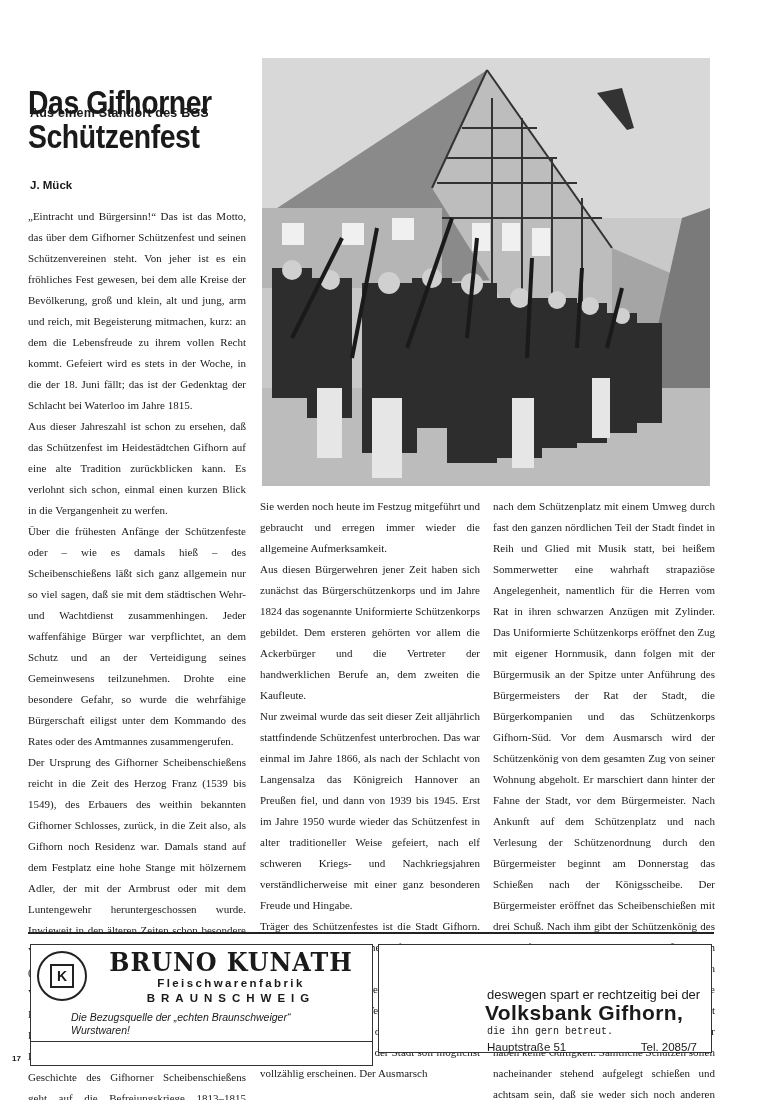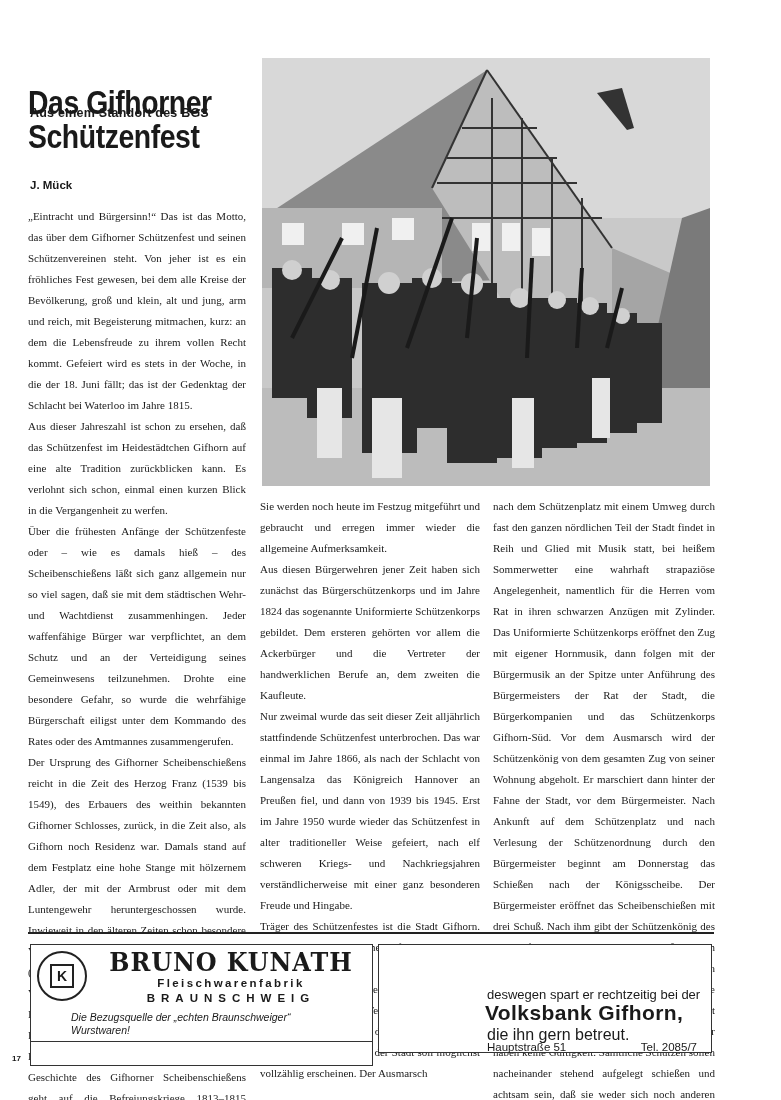--- a/index.html
+++ b/index.html
@@ -32,21 +32,21 @@
   .k-sub2 { position: absolute; left: 64px; top: 47px; width: 272px; text-align: center; font-family: "Liberation Sans", sans-serif; font-weight: bold; font-size: 11.5px; letter-spacing: 6px; }
   .k-tag { position: absolute; left: 40px; top: 66px; width: 290px; text-align: left; font-family: "Liberation Sans", sans-serif; font-style: italic; font-size: 10.5px; line-height: 13px; }
   .k-rule { position: absolute; left: 0; right: 0; top: 96px; height: 1px; background: #333; }
   .k-slogan { position: absolute; left: 0; right: 0; top: 98px; text-align: center; white-space: nowrap; }
   .k-slogan .big { font-family: "DejaVu Serif", serif; font-weight: bold; font-size: 19px; letter-spacing: 0.5px; }
   .k-slogan .rest { font-family: "Liberation Sans", sans-serif; font-weight: bold; font-size: 13px; letter-spacing: 0.8px; }
 
   .v-line1 { position: absolute; left: 12px; top: 8px; font-family: "Liberation Sans", sans-serif; font-weight: bold; font-size: 11.5px; line-height: 15px; width: 240px; }
   .v-line2 { position: absolute; left: 108px; top: 42px; font-family: "Liberation Sans", sans-serif; font-size: 13px; }
   .v-name { position: absolute; left: 106px; top: 56px; font-family: "Liberation Sans", sans-serif; font-weight: bold; font-size: 21px; letter-spacing: 0.4px; }
-  .v-line3 { position: absolute; left: 108px; top: 81px; font-family: Liberation Sans, sans-serif; font-size: 16px; }
+  .v-line3 { position: absolute; left: 108px; top: 81px; font-family: Liberation Mono, monospace; font-size: 10px; }
   .v-addr { position: absolute; left: 108px; top: 96px; font-family: "Liberation Sans", sans-serif; font-size: 11.5px; }
   .v-tel { position: absolute; right: 14px; top: 96px; font-family: "Liberation Sans", sans-serif; font-size: 11.5px; }
 
   .pageno { position: absolute; left: 12px; top: 1054px; font-family: "Liberation Sans", sans-serif; font-weight: bold; font-size: 8px; }
 </style>
 </head>
 <body>
 
 <div class="page">
 

